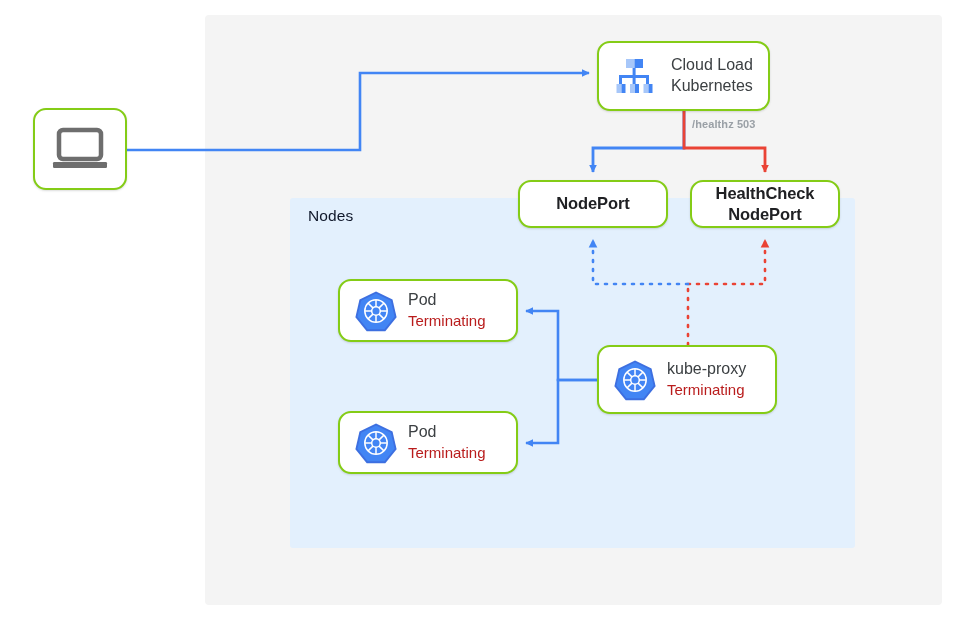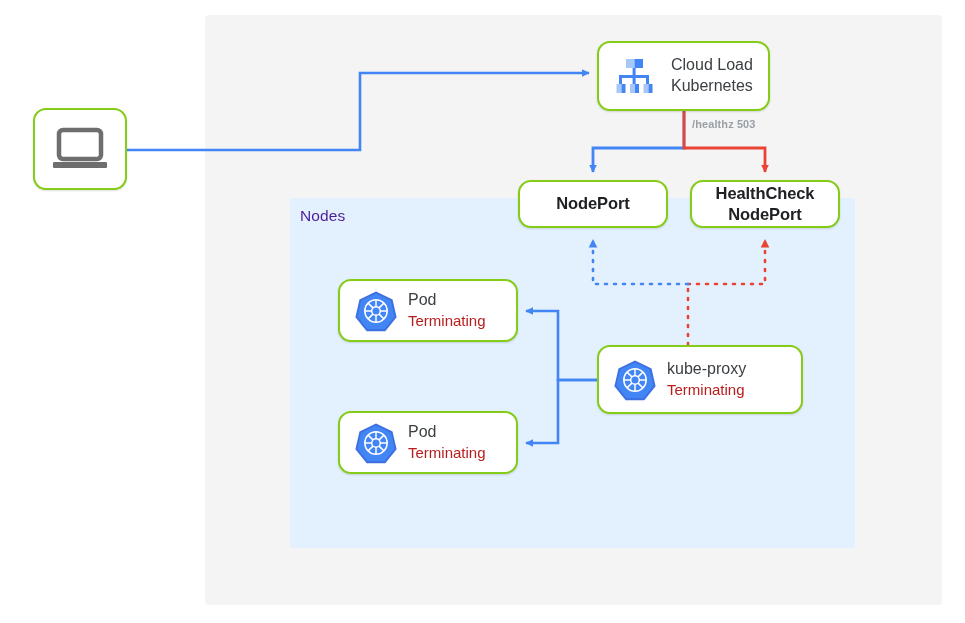--- a/index.html
+++ b/index.html
@@ -7,21 +7,21 @@
        font-family:"Liberation Sans","DejaVu Sans",sans-serif;
        -webkit-font-smoothing:antialiased;}
 
   #stage{position:absolute;left:0;top:0;width:965px;height:623px;}
 
   
   .outer-zone{position:absolute;left:205px;top:15px;width:737px;height:590px;
               background:#f4f4f4;border-radius:4px;}
   .nodes-zone{position:absolute;left:290px;top:198px;width:565px;height:350px;
               background:#e3f0fd;border-radius:3px;}
-  .nodes-label{position:absolute;left:300px;top:207px;font-size:15.5px;color:#4c1d95;
+  .nodes-label{position:absolute;left:308px;top:207px;font-size:15.5px;color:#0f172a;
                letter-spacing:.1px;}
 
   
   .card{position:absolute;background:#ffffff;border:2px solid #84cc16;border-radius:13px;
         box-sizing:border-box;box-shadow:0 1px 2px rgba(60,64,67,.18);}
   .card.plain{display:flex;align-items:center;justify-content:center;}
   .card.icon-card{display:flex;align-items:center;}
 
   .card-title{font-size:16px;color:#3c4043;line-height:1.3;}
   .card-sub{font-size:15px;color:#b91c1c;line-height:1.3;}
@@ -30,21 +30,21 @@
 
   .txt-block{display:flex;flex-direction:column;justify-content:center;}
 
   
   #laptop-box{left:33px;top:108px;width:94px;height:82px;}
   #clb-box{left:597px;top:41px;width:173px;height:70px;padding-left:12px;}
   #nodeport-box{left:518px;top:180px;width:150px;height:48px;}
   #hcnodeport-box{left:690px;top:180px;width:150px;height:48px;}
   #pod1-box{left:338px;top:279px;width:180px;height:63px;padding-left:14px;}
   #pod2-box{left:338px;top:411px;width:180px;height:63px;padding-left:14px;}
-  #kubeproxy-box{left:597px;top:345px;width:206px;height:69px;padding-left:14px;}
+  #kubeproxy-box{left:597px;top:345px;width:180px;height:69px;padding-left:14px;}
 
   .k8s-ico{width:44px;height:44px;flex:0 0 44px;margin-right:10px;}
   .clb-ico{width:46px;height:46px;flex:0 0 46px;margin-right:14px;}
   .laptop-ico{width:60px;height:46px;margin:auto;}
 
   
   .healthz{position:absolute;left:692px;top:118px;font-size:11px;font-weight:bold;
            color:#9aa0a6;letter-spacing:.1px;}
 
   svg.edges{position:absolute;left:0;top:0;width:965px;height:623px;overflow:visible;

